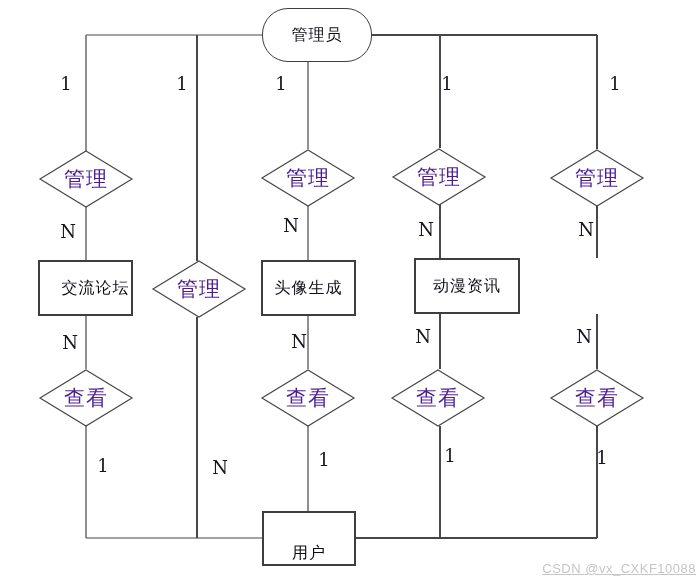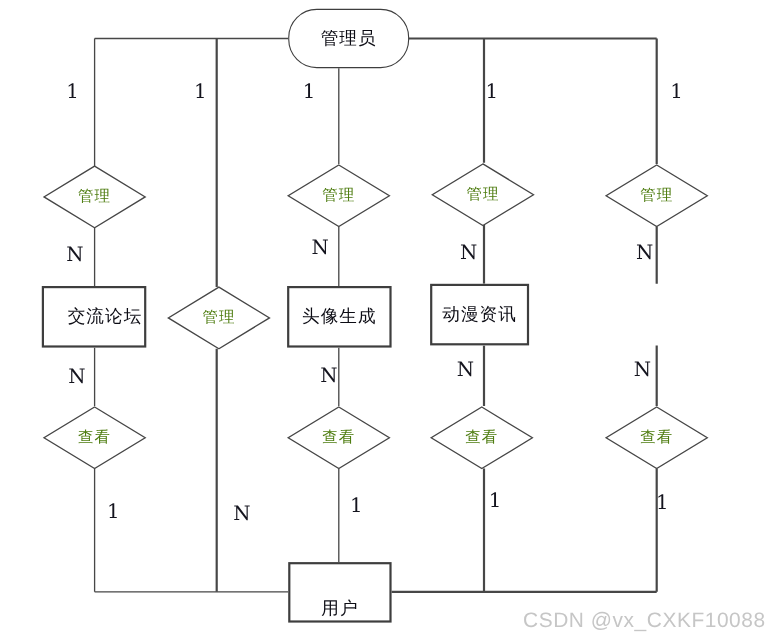--- a/index.html
+++ b/index.html
@@ -38,39 +38,40 @@
     height: 58px;
   }
   .diamond svg { position: absolute; left: 0; top: 0; width: 96px; height: 58px; }
   .diamond polygon { fill: #ffffff; stroke: #474747; stroke-width: 1.2; }
   .dlbl {
     position: absolute;
     left: 0; top: 0; right: 0; bottom: 0;
     display: flex;
     align-items: center;
     justify-content: center;
-    font-size: 14px;
+    font-size: 21px;
     letter-spacing: 1px;
-    color: #4d7c0f;
+    color: #4c1d95;
   }
   .card {
     position: absolute;
     transform: translate(-50%, -50%);
     font-size: 18px;
     color: #14141e;
     line-height: 1;
   }
   .watermark {
     position: absolute;
     right: 4px;
     bottom: 7px;
     font-family: "Liberation Sans", "DejaVu Sans", sans-serif;
-    font-size: 19px;
+    font-size: 13px;
     color: #c6c6c6;
     letter-spacing: 0.5px;
+    text-decoration: underline;
   }
 </style>
 </head>
 <body>
 
 <div class="stage">
 
   <svg class="wires" viewBox="0 0 700 583" aria-hidden="true">
     <path class="thin" d="M86 35H262 M86 35V151 M86 207V260 M86 316V369 M86 426V538 M86 538H262 M308 62V149 M308 206V260 M308 316V369 M308 426V511"></path>
     <path class="thick" d="M355 35H597 M197 35V261 M197 317V538 M440 35V148 M440 204V258 M440 314V369 M440 426V538 M597 35V149 M597 206V258 M597 314V369 M597 426V538 M355 538H597"></path>
@@ -78,21 +79,21 @@
 
   <div class="box thin" style="left:262px;top:8px;width:110px;height:54px;border-radius:26px;">
     <span>管理员</span>
   </div>
   <div class="box" style="left:38px;top:260px;width:95px;height:56px;padding-left:20px;">
     <span>交流论坛</span>
   </div>
   <div class="box" style="left:261px;top:260px;width:95px;height:56px;">
     <span>头像生成</span>
   </div>
-  <div class="box" style="left:391px;top:258px;width:90px;height:56px;">
+  <div class="box" style="left:414px;top:258px;width:106px;height:56px;">
     <span>动漫资讯</span>
   </div>
   <div class="box" style="left:262px;top:511px;width:94px;height:55px;align-items:flex-end;">
     <span>用户</span>
   </div>
 
   <div class="diamond" style="left:38px;top:150px;">
     <svg viewBox="0 0 96 58">
         <polygon points="48,1 94,29 48,57 2,29"></polygon>
       </svg>

